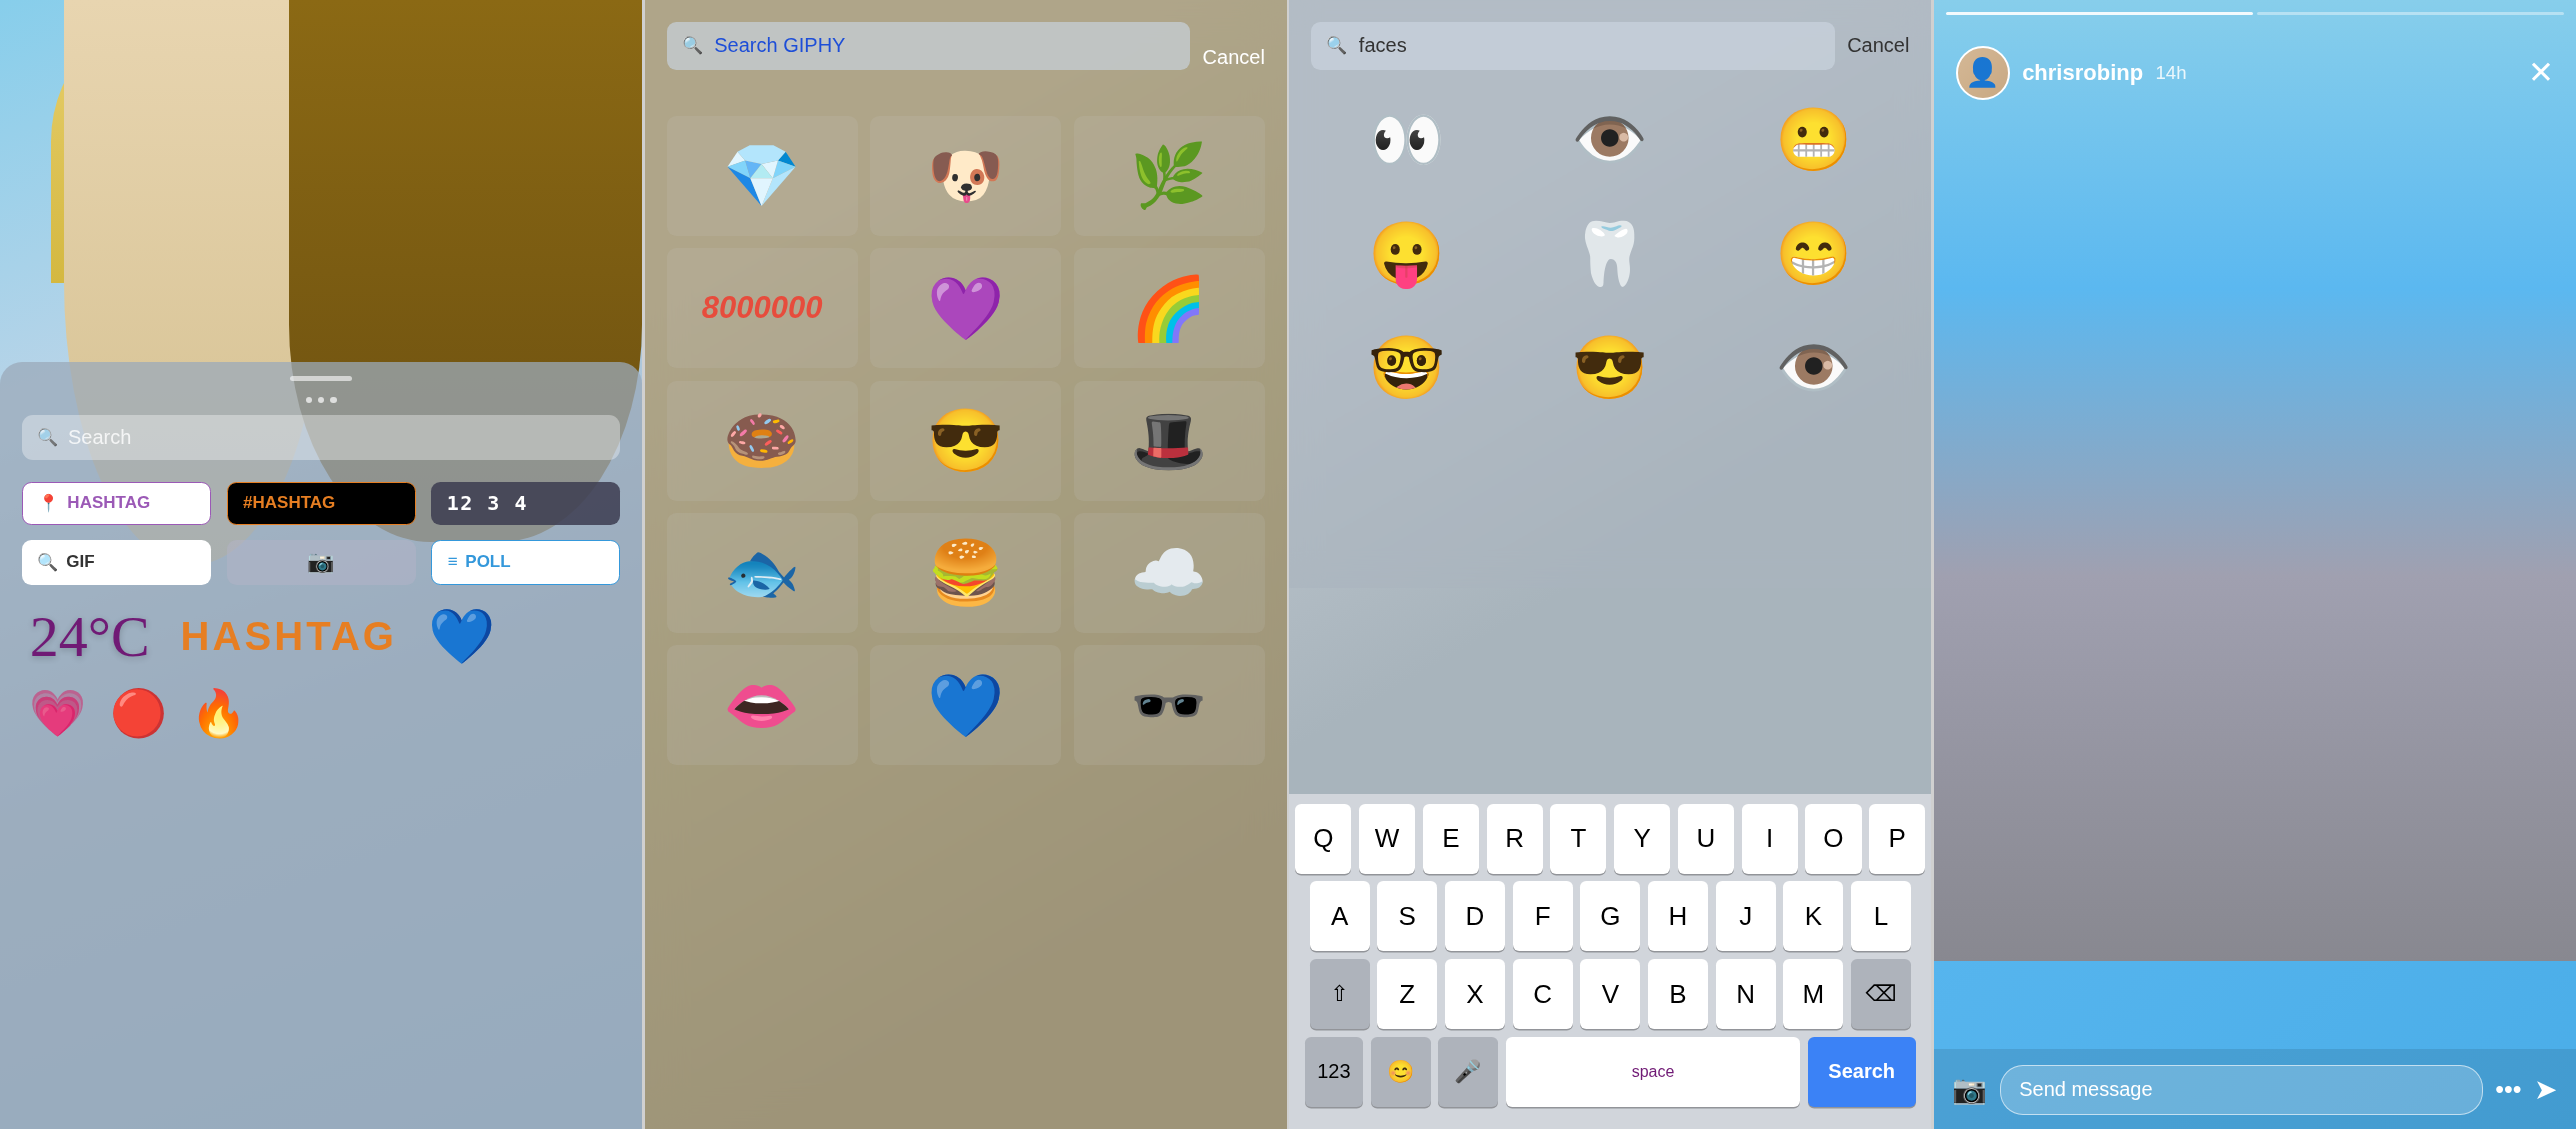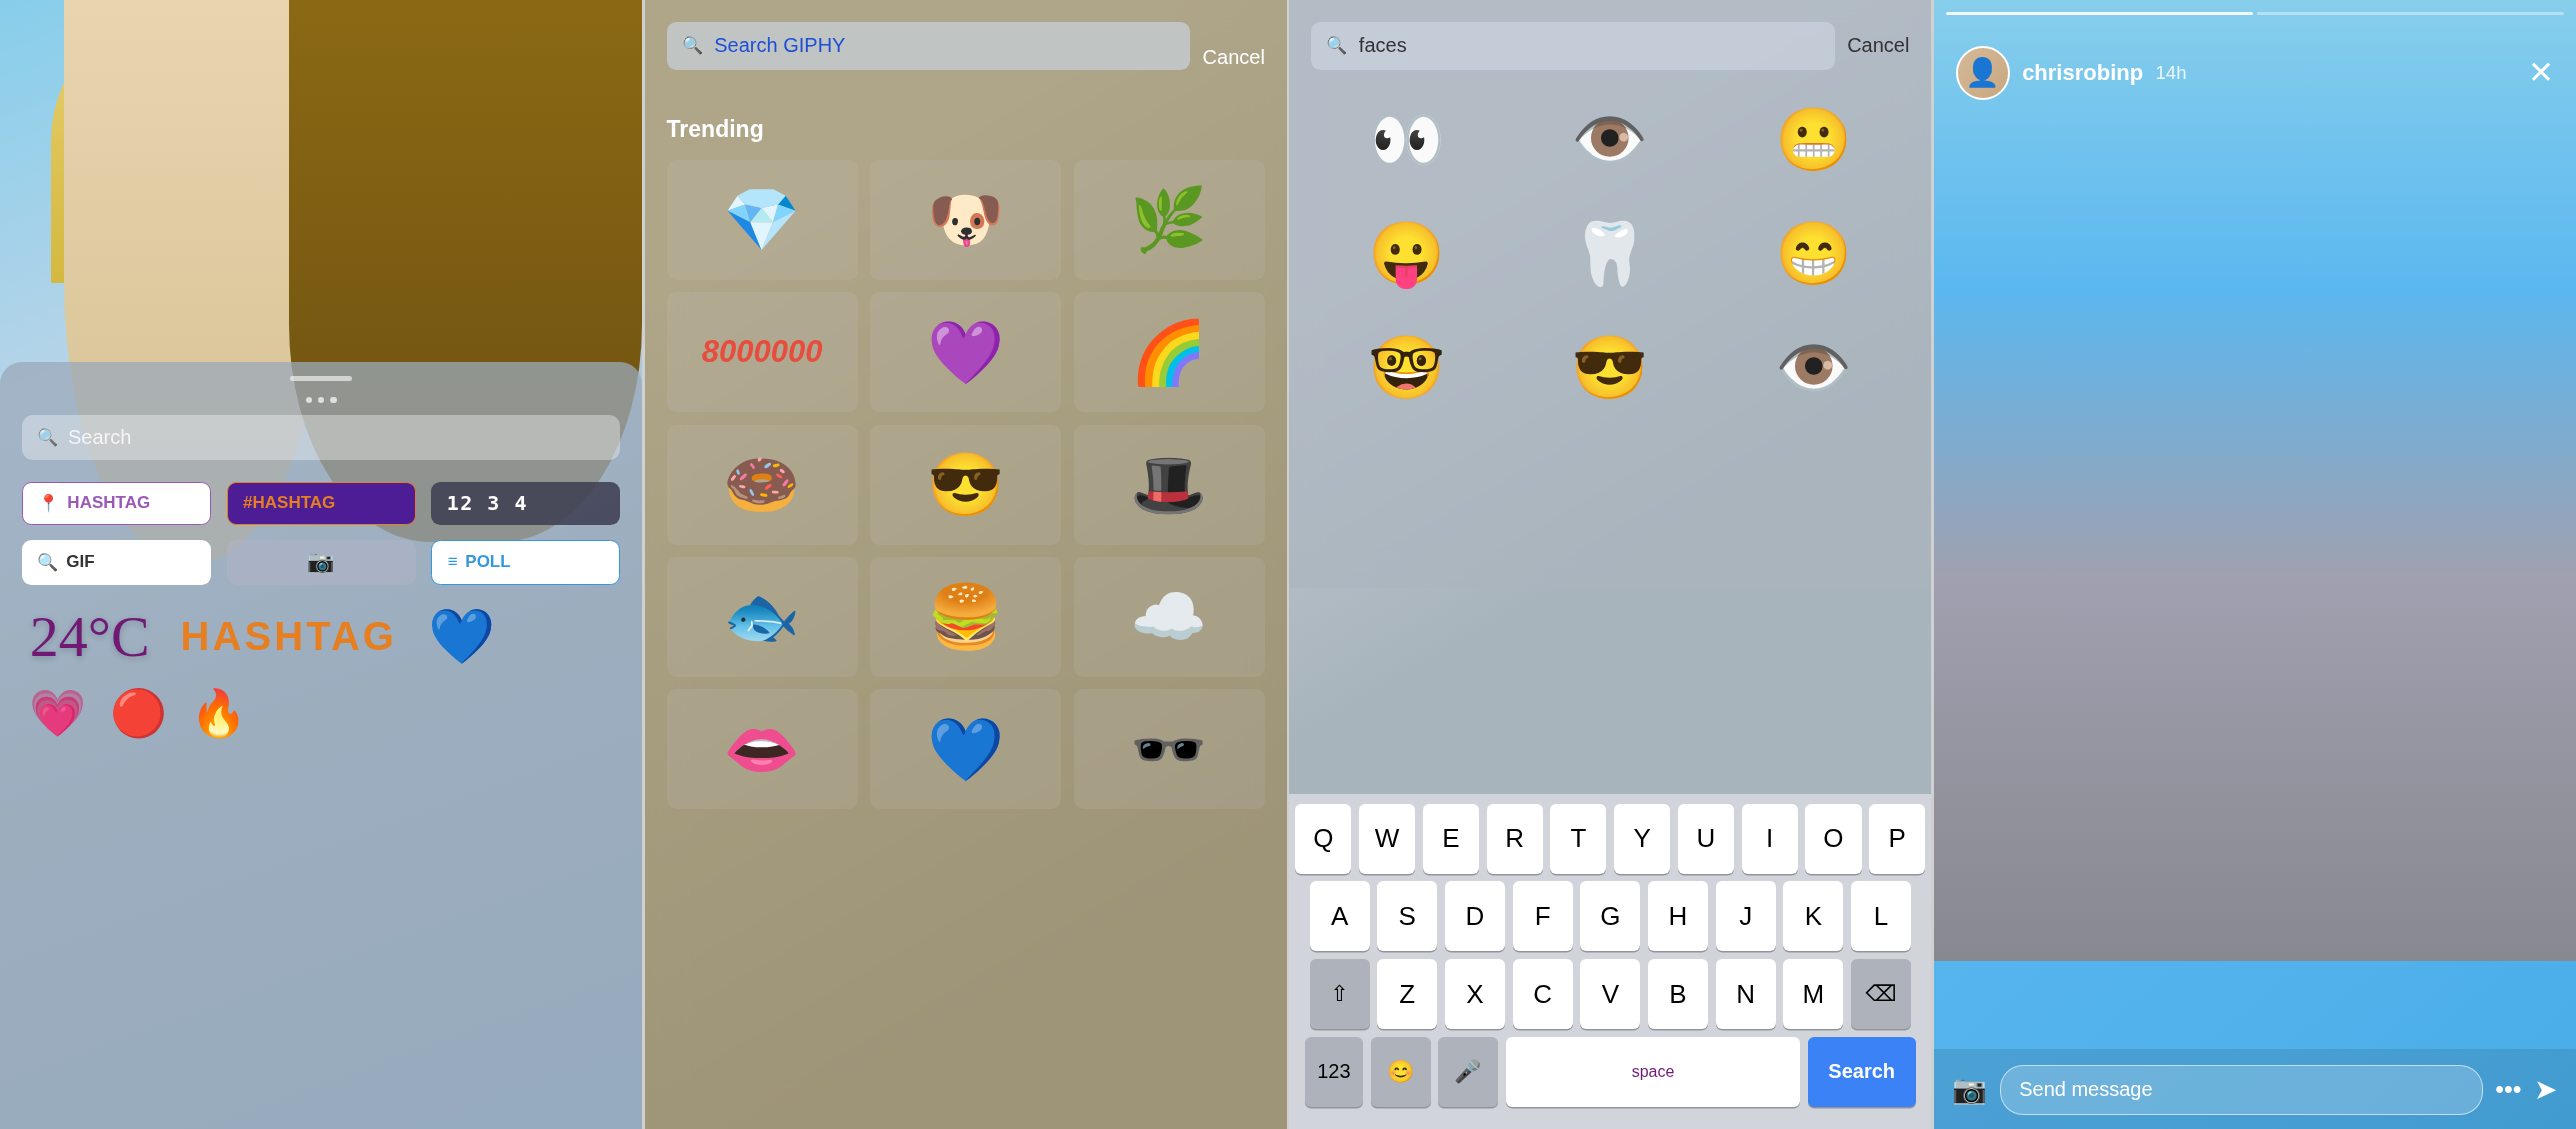--- a/index.html
+++ b/index.html
@@ -89,21 +89,21 @@
     }
 
     .pill-location {
       background: white;
       color: #9b59b6;
       border: 1.5px solid #9b59b6;
       font-size: 17px;
     }
 
     .pill-hashtag {
-      background: #4c1d95;
+      background: #000000;
       color: #e67e22;
       border: 1.5px solid #e67e22;
       font-size: 17px;
     }
 
     .pill-time {
       background: rgba(60,60,80,0.85);
       color: white;
       font-size: 20px;
       font-family: monospace;
@@ -575,21 +575,20 @@
 
   <div class="giphy-content">
     <div style="display:flex; align-items:center; gap:12.4px; margin-bottom:23px;">
       <div class="search-bar-giphy" style="flex:1;">
         <span style="color:#666;font-size:17px;">🔍</span>
         <span class="giphy-search-input">Search GIPHY</span>
       </div>
       <span class="cancel-btn">Cancel</span>
     </div>
 
-    <div class="trending-label">Trending</div>
 
     <div class="giphy-grid">
 
       <div class="giphy-item">
         <span style="font-size:62px;">💎</span>
       </div>
       <div class="giphy-item">
         <span style="font-size:62px;">🐶</span>
       </div>
       <div class="giphy-item">

